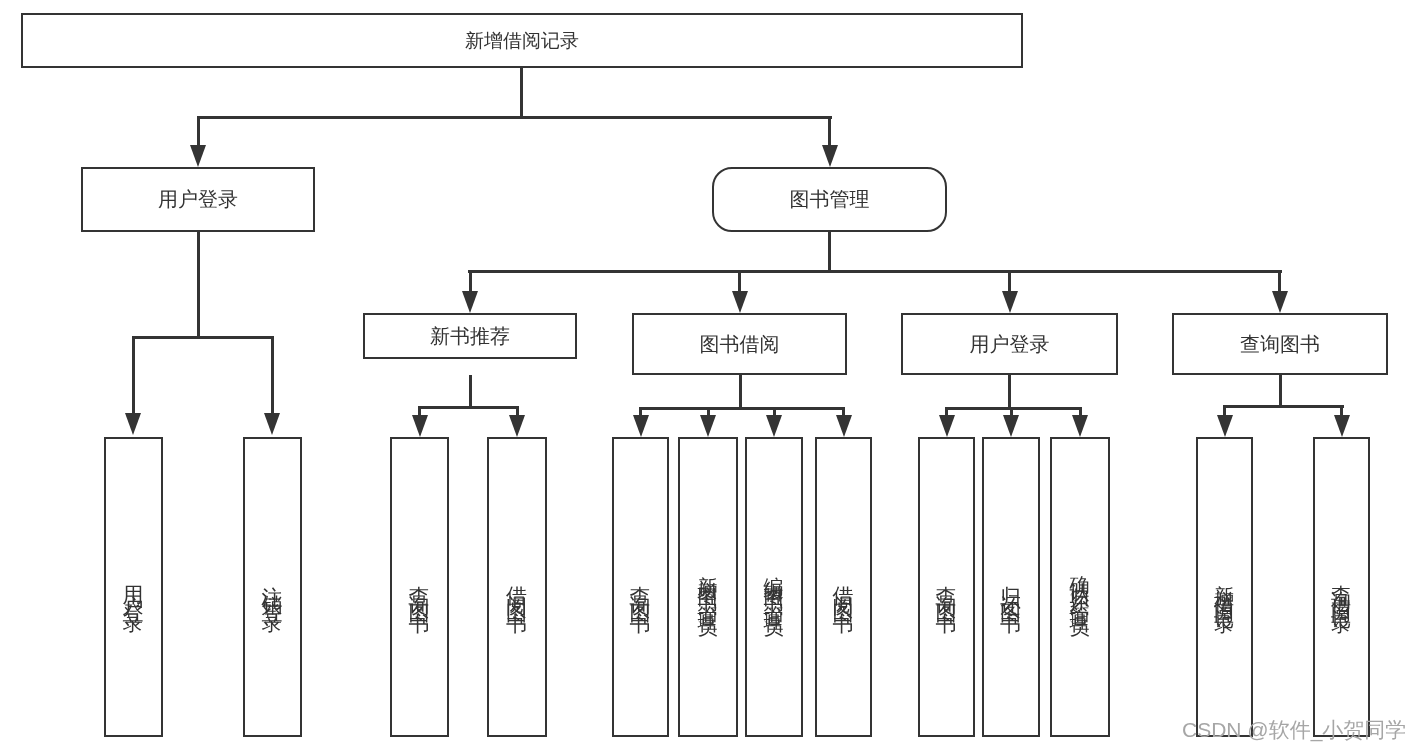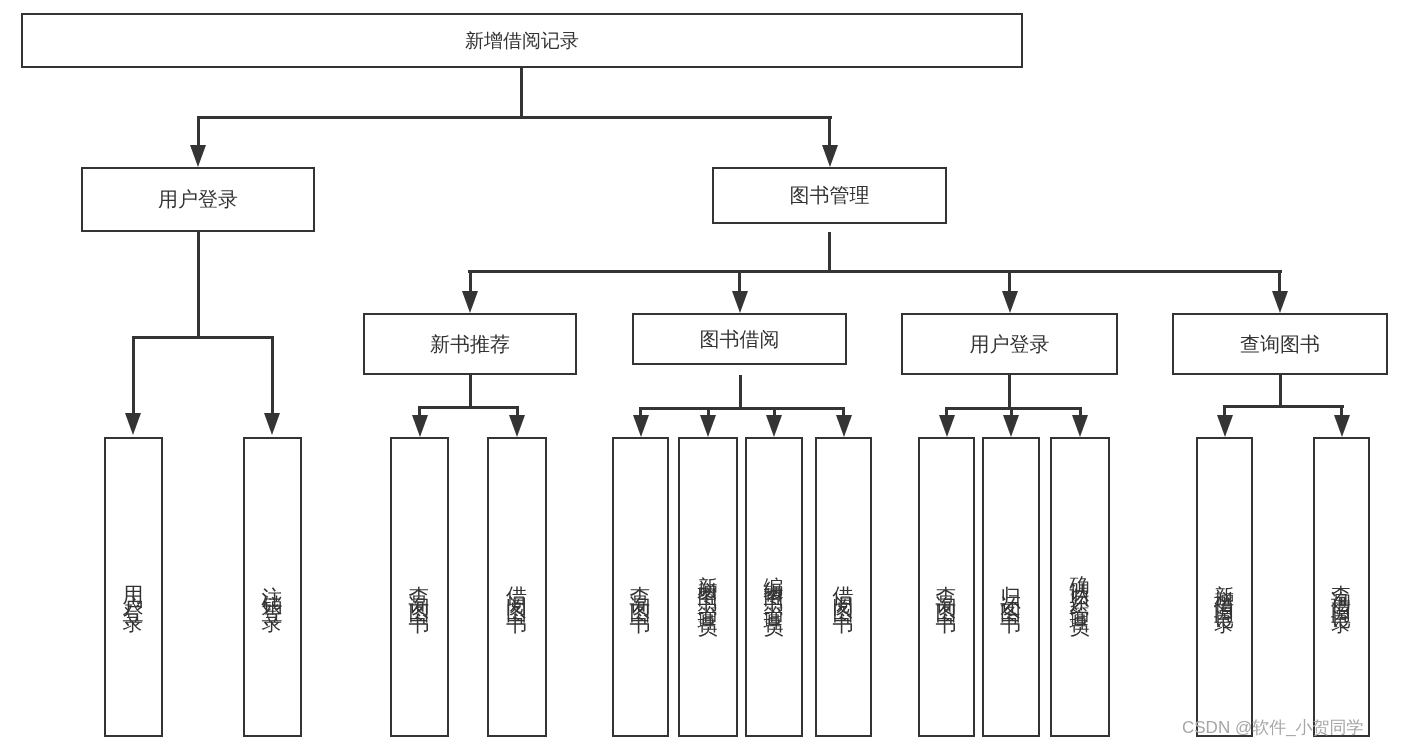--- a/index.html
+++ b/index.html
@@ -28,21 +28,21 @@
   
   .line{position:absolute;background:#343434;}
   
   .arr{
     position:absolute;width:0;height:0;
     border-left:8px solid transparent;border-right:8px solid transparent;
     border-top:22px solid #343434;
   }
   .watermark{
     position:absolute;left:1182px;top:716px;
-    font-size:17px;color:#a6a6a6;white-space:nowrap;z-index:5;
+    font-size:21px;color:#a6a6a6;white-space:nowrap;z-index:5;
   }
 </style>
 </head>
 <body>
 
 <div class="stage">
 
   <div class="box hbox root-box" style="left:21px;top:13px;width:1002px;height:55px;">
     <span>新增借阅记录</span>
   </div>
@@ -50,21 +50,21 @@
   <div class="line" style="left:520px;top:68px;width:3px;height:48px;"></div>
   <div class="line" style="left:197px;top:116px;width:635px;height:3px;"></div>
   <div class="line" style="left:197px;top:119px;width:3px;height:27px;"></div>
   <div class="arr" style="left:190px;top:145px;"></div>
   <div class="line" style="left:828px;top:119px;width:3px;height:27px;"></div>
   <div class="arr" style="left:822px;top:145px;"></div>
 
   <div class="box hbox" style="left:81px;top:167px;width:234px;height:65px;">
     <span>用户登录</span>
   </div>
-  <div class="box hbox" style="left:712px;top:167px;width:235px;height:57px;">
+  <div class="box hbox" style="left:712px;top:167px;width:235px;height:65px;border-radius:20px;">
     <span>图书管理</span>
   </div>
 
   <div class="line" style="left:197px;top:232px;width:3px;height:104px;"></div>
   <div class="line" style="left:132px;top:336px;width:142px;height:3px;"></div>
   <div class="line" style="left:132px;top:339px;width:3px;height:74px;"></div>
   <div class="arr" style="left:125px;top:413px;"></div>
   <div class="line" style="left:271px;top:339px;width:3px;height:74px;"></div>
   <div class="arr" style="left:264px;top:413px;"></div>
 
@@ -72,24 +72,24 @@
   <div class="line" style="left:468px;top:270px;width:814px;height:3px;"></div>
   <div class="line" style="left:469px;top:273px;width:3px;height:18px;"></div>
   <div class="arr" style="left:462px;top:291px;"></div>
   <div class="line" style="left:738px;top:273px;width:3px;height:18px;"></div>
   <div class="arr" style="left:732px;top:291px;"></div>
   <div class="line" style="left:1008px;top:273px;width:3px;height:18px;"></div>
   <div class="arr" style="left:1002px;top:291px;"></div>
   <div class="line" style="left:1278px;top:273px;width:3px;height:18px;"></div>
   <div class="arr" style="left:1272px;top:291px;"></div>
 
-  <div class="box hbox" style="left:363px;top:313px;width:214px;height:62px;">
+  <div class="box hbox" style="left:363px;top:313px;width:214px;height:46px;">
     <span>新书推荐</span>
   </div>
-  <div class="box hbox" style="left:632px;top:313px;width:215px;height:52px;">
+  <div class="box hbox" style="left:632px;top:313px;width:215px;height:62px;">
     <span>图书借阅</span>
   </div>
   <div class="box hbox" style="left:901px;top:313px;width:217px;height:62px;">
     <span>用户登录</span>
   </div>
   <div class="box hbox" style="left:1172px;top:313px;width:216px;height:62px;">
     <span>查询图书</span>
   </div>
 
   <div class="line" style="left:469px;top:375px;width:3px;height:31px;"></div>

